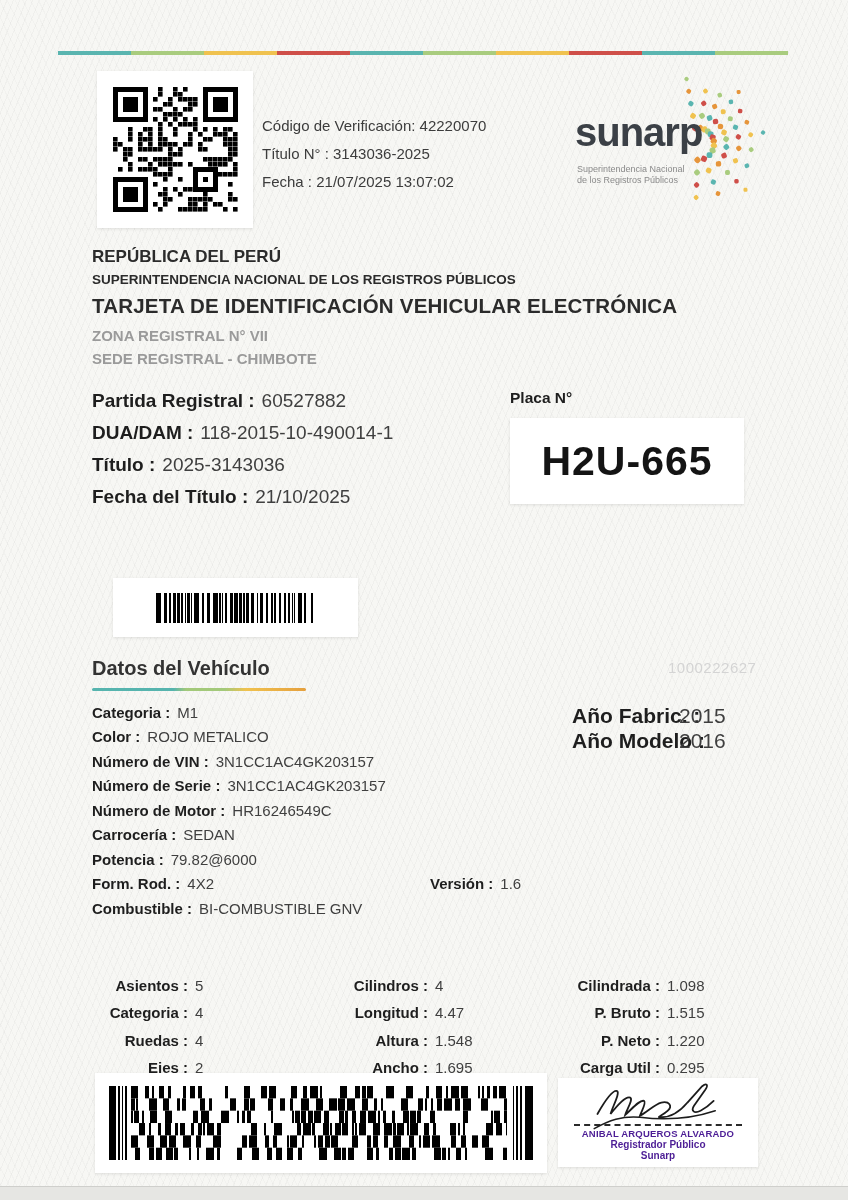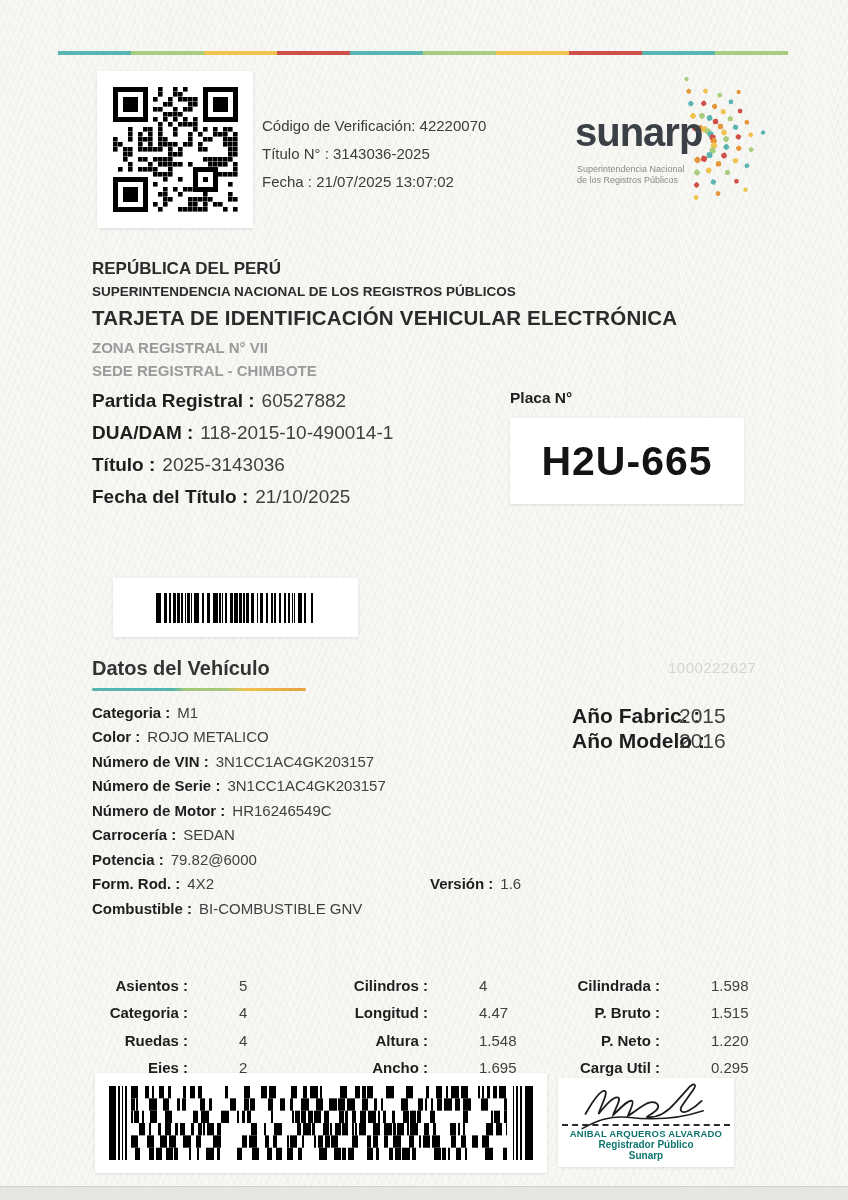--- a/index.html
+++ b/index.html
@@ -23,21 +23,21 @@
   
   .qr-box{left:97px;top:71px;width:156px;height:157px;display:flex;align-items:center;justify-content:center;}
   .verify{left:262px;top:112px;font-size:15px;color:#3c3c3c;line-height:28px;}
   
   .logo{left:570px;top:85px;width:215px;height:125px;}
   .brand{position:absolute;left:5px;top:25px;font-size:40px;font-weight:bold;letter-spacing:-1px;color:#3b4046;}
   .tagline{position:absolute;left:7px;top:79px;font-size:9px;line-height:11px;color:#8a8a8a;}
   .burst{position:absolute;left:80px;top:-9px;}
   
   .hdr{left:92px;top:247px;color:#2b2b2b;}
-  .h-rep{font-size:17px;font-weight:bold;margin-bottom:5px;margin-top:12px;}
+  .h-rep{font-size:17px;font-weight:bold;margin-bottom:5px;}
   .h-sup{font-size:13.5px;font-weight:bold;margin-bottom:7px;}
   .h-title{font-size:20.5px;font-weight:bold;letter-spacing:0.2px;margin-bottom:9px;}
   .h-zona,.h-sede{font-size:15px;font-weight:bold;color:#9a9a9a;margin-bottom:6px;}
   
   .lbl{font-weight:bold;color:#1e1e1e;}
   .val{color:#3f3f3f;margin-left:7px;}
   .reg{left:92px;top:390px;font-size:19px;}
   .reg .frow{height:18px;margin-bottom:14px;white-space:nowrap;}
   
   .plate-area{left:510px;top:389px;width:234px;}
@@ -54,28 +54,28 @@
     background:linear-gradient(90deg,#56b4ae 0%,#56b4ae 38%,#a3c97a 44%,#a3c97a 62%,#f0c24f 72%,#e5a03e 100%);}
   
   .vfields{left:92px;top:701px;font-size:15px;}
   .vfields .frow{line-height:24.45px;white-space:nowrap;position:relative;}
   .ver-pair{position:absolute;left:338px;top:0;}
   .years{left:572px;top:703px;font-size:21px;}
   .years .frow{line-height:25px;white-space:nowrap;}
   .years .lbl{display:inline-block;width:100px;text-align:right;}
   
   .spec-col{top:972px;font-size:15px;}
-  .spec-col .frow{line-height:27.3px;white-space:nowrap;display:flex;gap:44px;}
+  .spec-col .frow{line-height:27.3px;white-space:nowrap;display:flex;}
   .spec-col .lbl{text-align:right;}
   .col1{left:92px;} .col1 .lbl{width:96px;}
   .col2{left:302px;} .col2 .lbl{width:126px;}
   .col3{left:534px;} .col3 .lbl{width:126px;}
   
   .bc2-box{left:95px;top:1073px;width:452px;height:100px;display:flex;align-items:center;justify-content:center;}
-  .sig-box{left:558px;top:1078px;width:176px;height:89px;text-align:center;color:#0f766e;}
+  .sig-box{left:558px;top:1078px;width:200px;height:89px;text-align:center;color:#4c1d95;}
   .sig-svg{display:block;margin:0 auto;}
   .sig-dash{width:168px;margin:-8px auto 0;border-top:2px dashed #2a2a2a;}
   .sig-name{font-size:9.5px;font-weight:bold;margin-top:2px;letter-spacing:0.2px;}
   .sig-role{font-size:10px;font-weight:bold;}
   .sig-org{font-size:10px;font-weight:bold;}
   .bottom-edge{left:0;top:1186px;width:848px;height:14px;background:#e6e6e3;border-top:1px solid #cfcfcc;}
 </style>
 </head>
 <body>
 
@@ -490,21 +490,21 @@
         <span class="val">1.548</span>
       </div>
     <div class="frow">
         <span class="lbl">Ancho :</span>
         <span class="val">1.695</span>
       </div>
   </div>
   <div class="abs spec-col col3">
     <div class="frow">
         <span class="lbl">Cilindrada :</span>
-        <span class="val">1.598</span>
+        <span class="val">1.098</span>
       </div>
     <div class="frow">
         <span class="lbl">P. Bruto :</span>
         <span class="val">1.515</span>
       </div>
     <div class="frow">
         <span class="lbl">P. Neto :</span>
         <span class="val">1.220</span>
       </div>
     <div class="frow">

